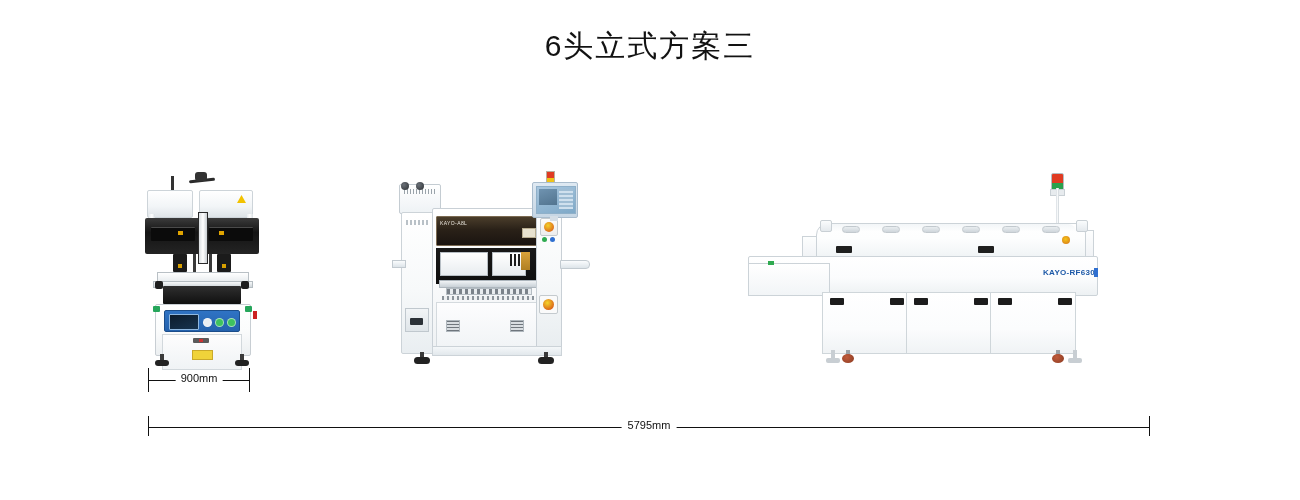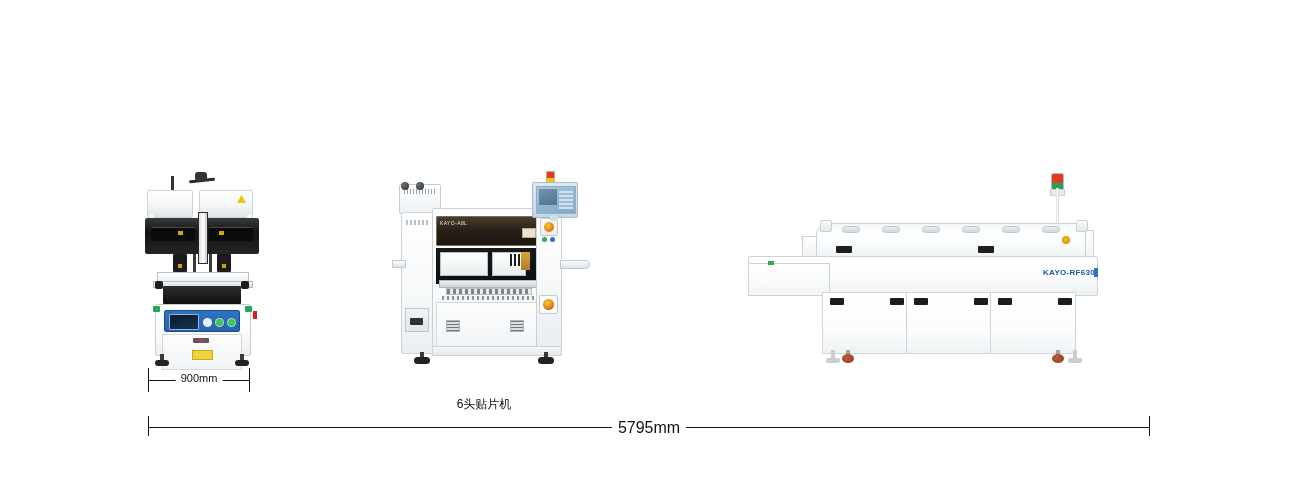--- a/index.html
+++ b/index.html
@@ -268,27 +268,28 @@
     font-family:"Liberation Sans", sans-serif;
   }
   .caption {
     position:absolute; text-align:center; font-size:12px; color:#111; white-space:nowrap;
   }
   .total-dim { position:absolute; height:20px; }
   .total-dim .tick { position:absolute; top:-12px; width:1px; height:20px; background:#111; }
   .total-dim .tick.l { left:0; } .total-dim .tick.r { right:0; }
   .total-dim .line { position:absolute; top:-1px; left:0; right:0; height:1px; background:#111; }
   .total-dim .label { position:absolute; top:-9px; left:50%; transform:translateX(-50%);
-    font-size:16px; background:#fff; padding:0 6px; color:#111; }
+    font-size:11px; background:#fff; padding:0 6px; color:#111; }
 </style>
 </head>
 <body>
 
 <div class="page">
 
+  <div class="title">6头立式方案三</div>
 
   <div class="machine" id="printer">
     <div class="pr-hose"></div>
     <div class="pr-hose-drop"></div>
     <div class="pr-topbar-l"></div>
     <div class="pr-topbar-r"></div>
     <div class="pr-warn"></div>
     <div class="pr-col-l"></div>
     <div class="pr-col-r"></div>
 
@@ -421,21 +422,20 @@
     <div class="rf-foot f2"></div>
   </div>
 
   <div class="dim" style="left:148px; top:382px; width:102px;">
     <div class="tick l"></div>
     <div class="tick r"></div>
     <div class="bar-l" style="width:102px;"></div>
     <div class="label">900mm</div>
   </div>
 
-  <div class="caption" style="left:384px; top:396px; width:200px;">6头贴片机</div>
 
 
   <div class="total-dim" style="left:148px; top:428px; width:1002px;">
     <div class="tick l"></div>
     <div class="tick r"></div>
     <div class="line"></div>
     <div class="label">5795mm</div>
   </div>
 
 </div>

